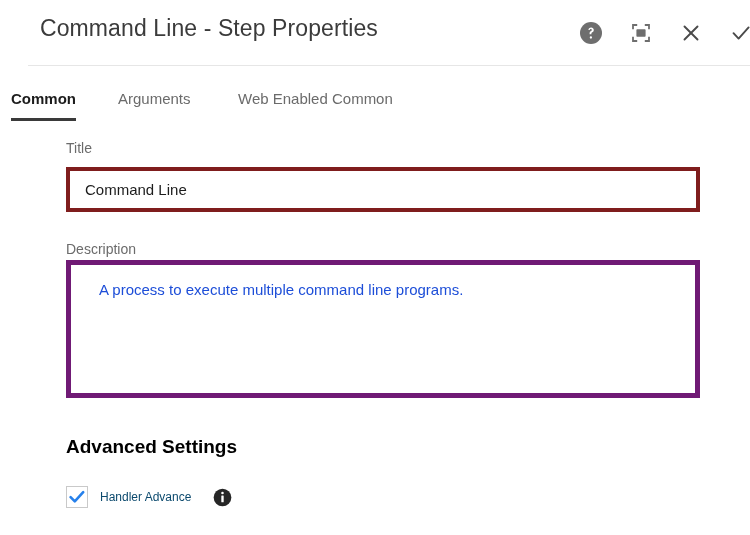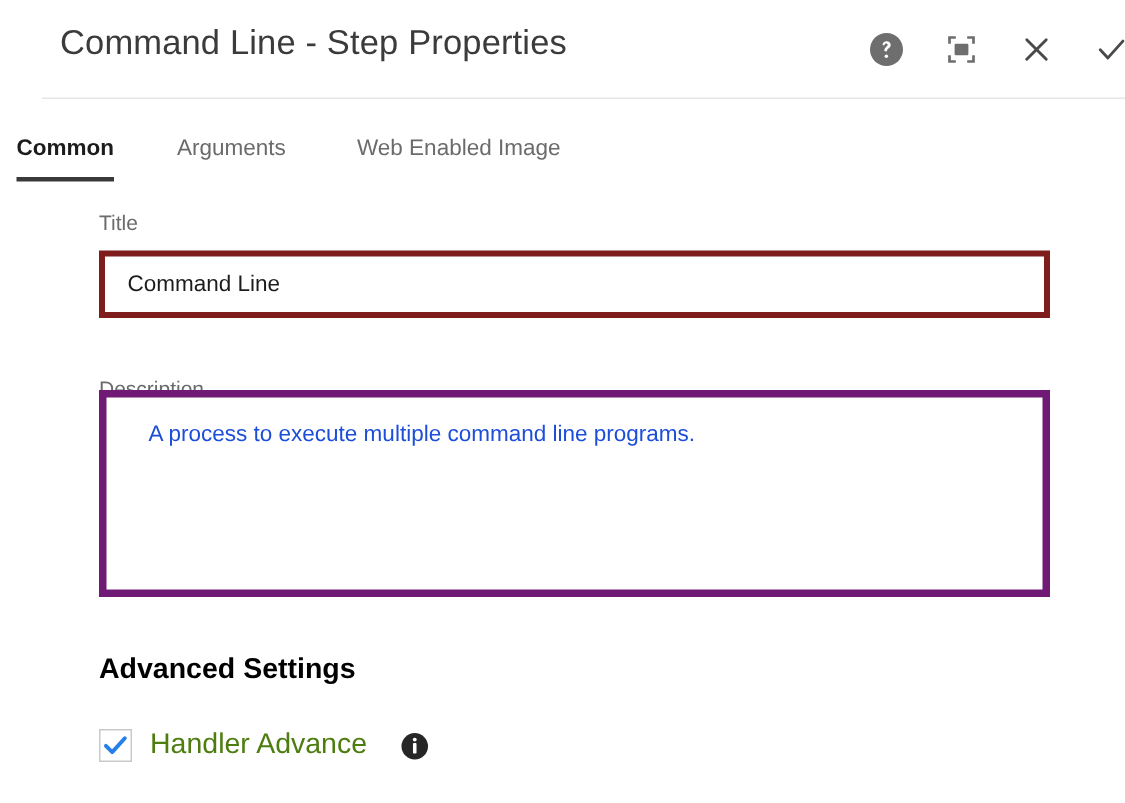--- a/index.html
+++ b/index.html
@@ -137,21 +137,21 @@
     color: #1d4ed8;
     padding: 15px 28px;
     line-height: 1.35;
     resize: none;
     outline: none;
     overflow: hidden;
   }
 
   
   .label-title  { left: 66px; top: 19px; }
-  .label-desc   { left: 66px; top: 130px; text-align: right; }
+  .label-desc   { left: 66px; top: 120px; text-align: right; }
 
   .input-title {
     left: 66px;
     top: 46px;
     width: 634px;
     height: 45px;
   }
   .input-desc {
     left: 66px;
     top: 139px;
@@ -184,22 +184,22 @@
     background: #ffffff;
     display: flex;
     align-items: center;
     justify-content: center;
     cursor: pointer;
     flex: none;
   }
   .cb-box svg { display: block; }
   .cb-label {
     margin-left: 12px;
-    font-size: 19px;
-    color: #4d7c0f;
+    font-size: 12px;
+    color: #0c4a6e;
     white-space: nowrap;
   }
   .info-icon {
     margin-left: 22px;
     cursor: pointer;
     display: flex;
     align-items: center;
   }
   .info-icon svg { display: block; }
 </style>
@@ -260,21 +260,21 @@
   </div>
 
   <div class="tabbar">
     <div class="tab tab-1">
       <span>Arguments</span>
     </div>
     <div class="tab tab-0 active">
       <span>Common</span>
     </div>
     <div class="tab tab-2">
-      <span>Web Enabled Image</span>
+      <span>Web Enabled Common</span>
     </div>
   </div>
 
   <div class="form">
 
     <div class="field-label label-title">Title</div>
 
     <input class="text-input input-title" type="text" value="Command Line" style="">
 
     <div class="field-label label-desc">Description</div>

